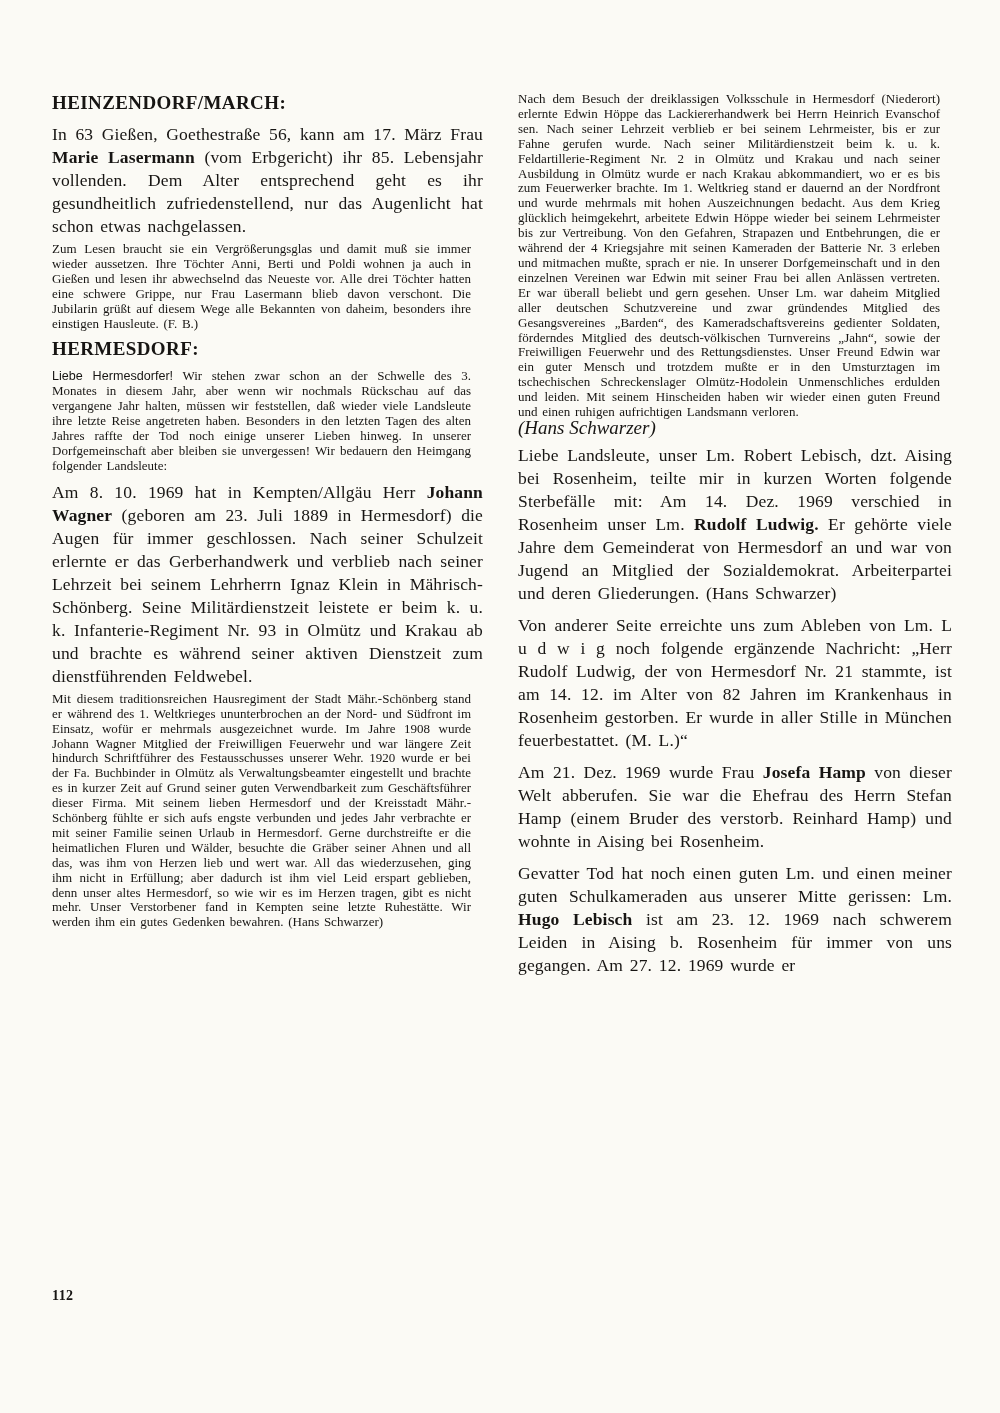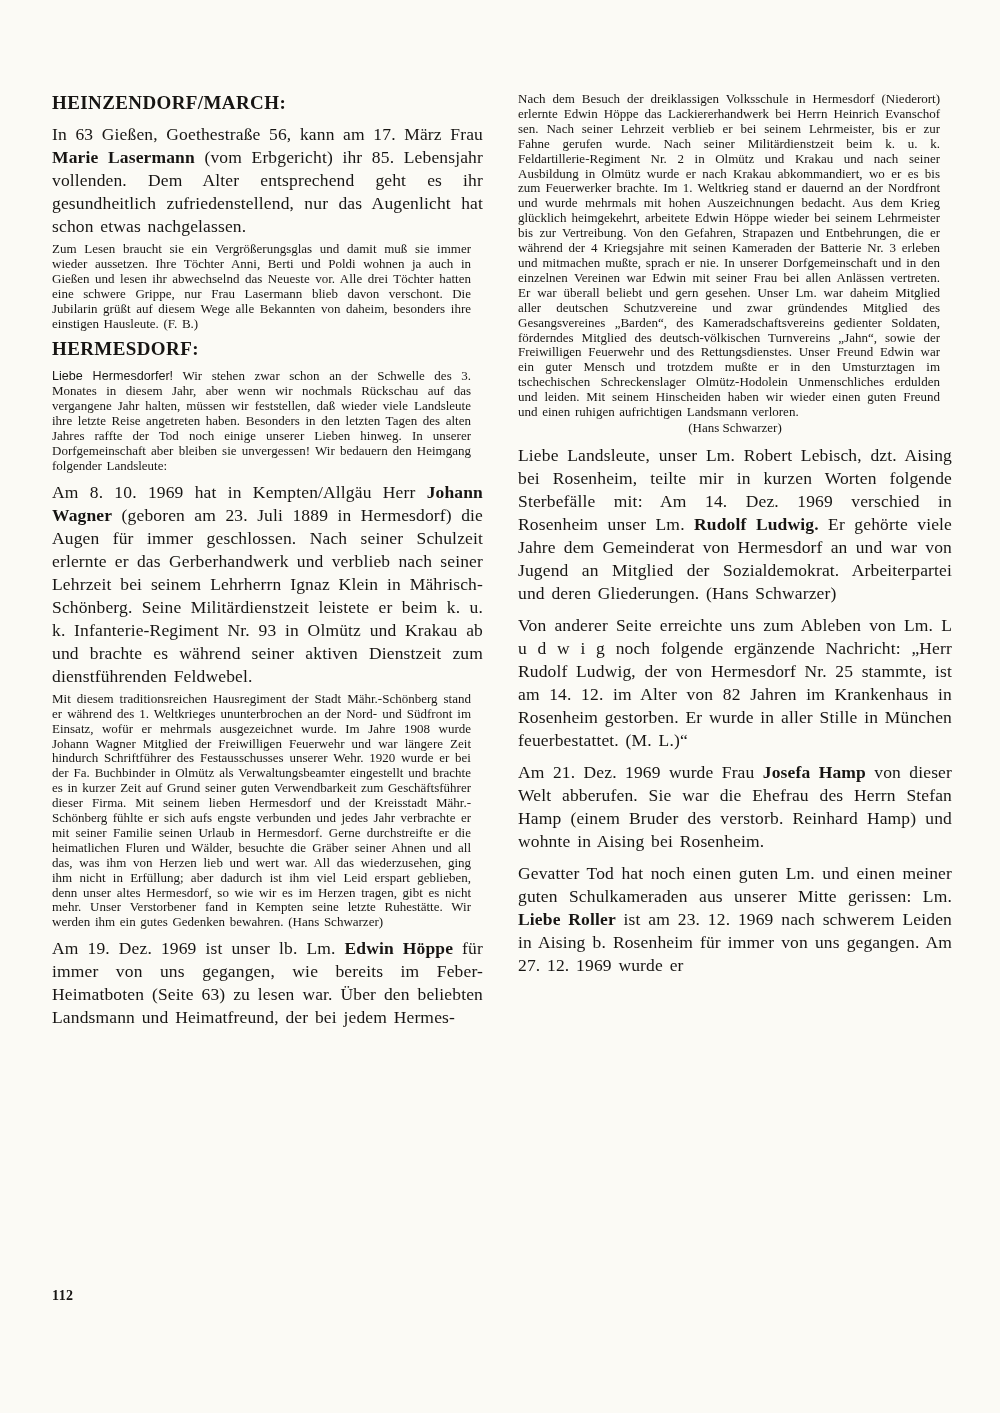--- a/index.html
+++ b/index.html
@@ -63,24 +63,25 @@
   }
   .small-p.nomb { margin-bottom: 1px; }
 
   .lead {
     font-family: "Liberation Sans", "DejaVu Sans", sans-serif;
     font-weight: 400;
     font-size: 12.6px;
   }
 
   .sig {
-    font-size: 13px;
+    font-size: 19px;
     line-height: 14.9px;
-    text-align: center;
+    text-align: left;
     margin: 0 0 8px 0;
+    font-style: italic;
   }
 
   .page-num {
     position: absolute;
     left: 52px;
     top: 1288px;
     font-size: 14px;
     font-weight: 700;
     letter-spacing: 0.4px;
   }
@@ -101,34 +102,33 @@
       <p class="small-p">Zum Lesen braucht sie ein Vergrößerungsglas und damit muß sie immer wieder aussetzen. Ihre Töchter Anni, Berti und Poldi wohnen ja auch in Gießen und lesen ihr abwechselnd das Neueste vor. Alle drei Töchter hatten eine schwere Grippe, nur Frau Lasermann blieb davon verschont. Die Jubilarin grüßt auf diesem Wege alle Bekannten von daheim, besonders ihre einstigen Hausleute. (F. B.)</p>
 
       <h2 class="heading mt">HERMESDORF:</h2>
 
       <p class="small-p"><b class="lead">Liebe Hermesdorfer!</b><span> Wir stehen zwar schon an der Schwelle des 3. Monates in diesem Jahr, aber wenn wir nochmals Rückschau auf das vergangene Jahr halten, müssen wir feststellen, daß wieder viele Landsleute ihre letzte Reise angetreten haben. Besonders in den letzten Tagen des alten Jahres raffte der Tod noch einige unserer Lieben hinweg. In unserer Dorfgemeinschaft aber bleiben sie unvergessen! Wir bedauern den Heimgang folgender Landsleute:</span></p>
 
       <p class="body-p"><span>Am 8. 10. 1969 hat in Kempten/Allgäu Herr </span><b>Johann Wagner</b><span> (geboren am 23. Juli 1889 in Hermesdorf) die Augen für immer geschlossen. Nach seiner Schulzeit erlernte er das Gerberhandwerk und verblieb nach seiner Lehrzeit bei seinem Lehrherrn Ignaz Klein in Mährisch-Schönberg. Seine Militärdienstzeit leistete er beim k. u. k. Infanterie-Regiment Nr. 93 in Olmütz und Krakau ab und brachte es während seiner aktiven Dienstzeit zum dienstführenden Feldwebel.</span></p>
 
       <p class="small-p">Mit diesem traditionsreichen Hausregiment der Stadt Mähr.-Schönberg stand er während des 1. Weltkrieges ununterbrochen an der Nord- und Südfront im Einsatz, wofür er mehrmals ausgezeichnet wurde. Im Jahre 1908 wurde Johann Wagner Mitglied der Freiwilligen Feuerwehr und war längere Zeit hindurch Schriftführer des Festausschusses unserer Wehr. 1920 wurde er bei der Fa. Buchbinder in Olmütz als Verwaltungsbeamter eingestellt und brachte es in kurzer Zeit auf Grund seiner guten Verwendbarkeit zum Geschäftsführer dieser Firma. Mit seinem lieben Hermesdorf und der Kreisstadt Mähr.-Schönberg fühlte er sich aufs engste verbunden und jedes Jahr verbrachte er mit seiner Familie seinen Urlaub in Hermesdorf. Gerne durchstreifte er die heimatlichen Fluren und Wälder, besuchte die Gräber seiner Ahnen und all das, was ihm von Herzen lieb und wert war. All das wiederzusehen, ging ihm nicht in Erfüllung; aber dadurch ist ihm viel Leid erspart geblieben, denn unser altes Hermesdorf, so wie wir es im Herzen tragen, gibt es nicht mehr. Unser Verstorbener fand in Kempten seine letzte Ruhestätte. Wir werden ihm ein gutes Gedenken bewahren. (Hans Schwarzer)</p>
 
-      <p class="body-p"><span>Am 19. Dez. 1969 ist unser lb. Lm. </span><b>Edwin Höppe</b><span> für immer von uns gegangen, wie bereits im Feber-Heimatboten (Seite 63) zu lesen war. Über den beliebten Landsmann und Heimatfreund, der bei jedem Hermes-</span></p>
     </div>
 
     <div class="col-right">
 
       <p class="small-p nomb">Nach dem Besuch der dreiklassigen Volksschule in Hermesdorf (Niederort) erlernte Edwin Höppe das Lackiererhandwerk bei Herrn Heinrich Evanschof sen. Nach seiner Lehrzeit verblieb er bei seinem Lehrmeister, bis er zur Fahne gerufen wurde. Nach seiner Militärdienstzeit beim k. u. k. Feldartillerie-Regiment Nr. 2 in Olmütz und Krakau und nach seiner Ausbildung in Olmütz wurde er nach Krakau abkommandiert, wo er es bis zum Feuerwerker brachte. Im 1. Weltkrieg stand er dauernd an der Nordfront und wurde mehrmals mit hohen Auszeichnungen bedacht. Aus dem Krieg glücklich heimgekehrt, arbeitete Edwin Höppe wieder bei seinem Lehrmeister bis zur Vertreibung. Von den Gefahren, Strapazen und Entbehrungen, die er während der 4 Kriegsjahre mit seinen Kameraden der Batterie Nr. 3 erleben und mitmachen mußte, sprach er nie. In unserer Dorfgemeinschaft und in den einzelnen Vereinen war Edwin mit seiner Frau bei allen Anlässen vertreten. Er war überall beliebt und gern gesehen. Unser Lm. war daheim Mitglied aller deutschen Schutzvereine und zwar gründendes Mitglied des Gesangsvereines „Barden“, des Kameradschaftsvereins gedienter Soldaten, förderndes Mitglied des deutsch-völkischen Turnvereins „Jahn“, sowie der Freiwilligen Feuerwehr und des Rettungsdienstes. Unser Freund Edwin war ein guter Mensch und trotzdem mußte er in den Umsturztagen im tschechischen Schreckenslager Olmütz-Hodolein Unmenschliches erdulden und leiden. Mit seinem Hinscheiden haben wir wieder einen guten Freund und einen ruhigen aufrichtigen Landsmann verloren.</p>
 
       <p class="sig">(Hans Schwarzer)</p>
 
       <p class="body-p gap"><span>Liebe Landsleute, unser Lm. Robert Lebisch, dzt. Aising bei Rosenheim, teilte mir in kurzen Worten folgende Sterbefälle mit: Am 14. Dez. 1969 verschied in Rosenheim unser Lm. </span><b>Rudolf Ludwig.</b><span> Er gehörte viele Jahre dem Gemeinderat von Hermesdorf an und war von Jugend an Mitglied der Sozialdemokrat. Arbeiterpartei und deren Gliederungen. (Hans Schwarzer)</span></p>
 
-      <p class="body-p gap">Von anderer Seite erreichte uns zum Ableben von Lm. L u d w i g noch folgende ergänzende Nachricht: „Herr Rudolf Ludwig, der von Hermesdorf Nr. 25 stammte, ist am 14. 12. im Alter von 82 Jahren im Krankenhaus in Rosenheim gestorben. Er wurde in aller Stille in München feuerbestattet. (M. L.)“</p>
+      <p class="body-p gap">Von anderer Seite erreichte uns zum Ableben von Lm. L u d w i g noch folgende ergänzende Nachricht: „Herr Rudolf Ludwig, der von Hermesdorf Nr. 21 stammte, ist am 14. 12. im Alter von 82 Jahren im Krankenhaus in Rosenheim gestorben. Er wurde in aller Stille in München feuerbestattet. (M. L.)“</p>
 
       <p class="body-p gap"><span>Am 21. Dez. 1969 wurde Frau </span><b>Josefa Hamp</b><span> von dieser Welt abberufen. Sie war die Ehefrau des Herrn Stefan Hamp (einem Bruder des verstorb. Reinhard Hamp) und wohnte in Aising bei Rosenheim.</span></p>
 
-      <p class="body-p gap"><span>Gevatter Tod hat noch einen guten Lm. und einen meiner guten Schulkameraden aus unserer Mitte gerissen: Lm. </span><b>Liebe Roller</b><span> ist am 23. 12. 1969 nach schwerem Leiden in Aising b. Rosenheim für immer von uns gegangen. Am 27. 12. 1969 wurde er</span></p>
+      <p class="body-p gap"><span>Gevatter Tod hat noch einen guten Lm. und einen meiner guten Schulkameraden aus unserer Mitte gerissen: Lm. </span><b>Hugo Lebisch</b><span> ist am 23. 12. 1969 nach schwerem Leiden in Aising b. Rosenheim für immer von uns gegangen. Am 27. 12. 1969 wurde er</span></p>
     </div>
 
   </div>
 
   <div class="page-num">112</div>
 </div>
 
 </body></html>

